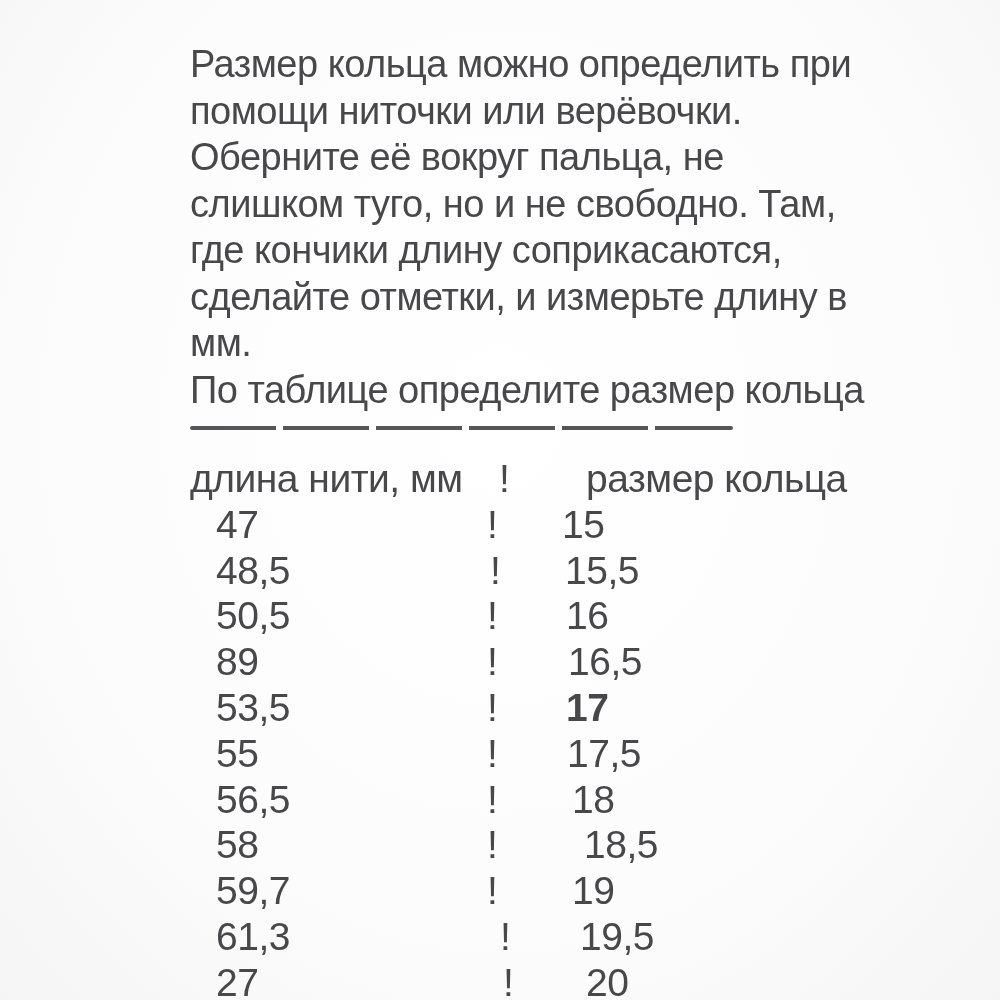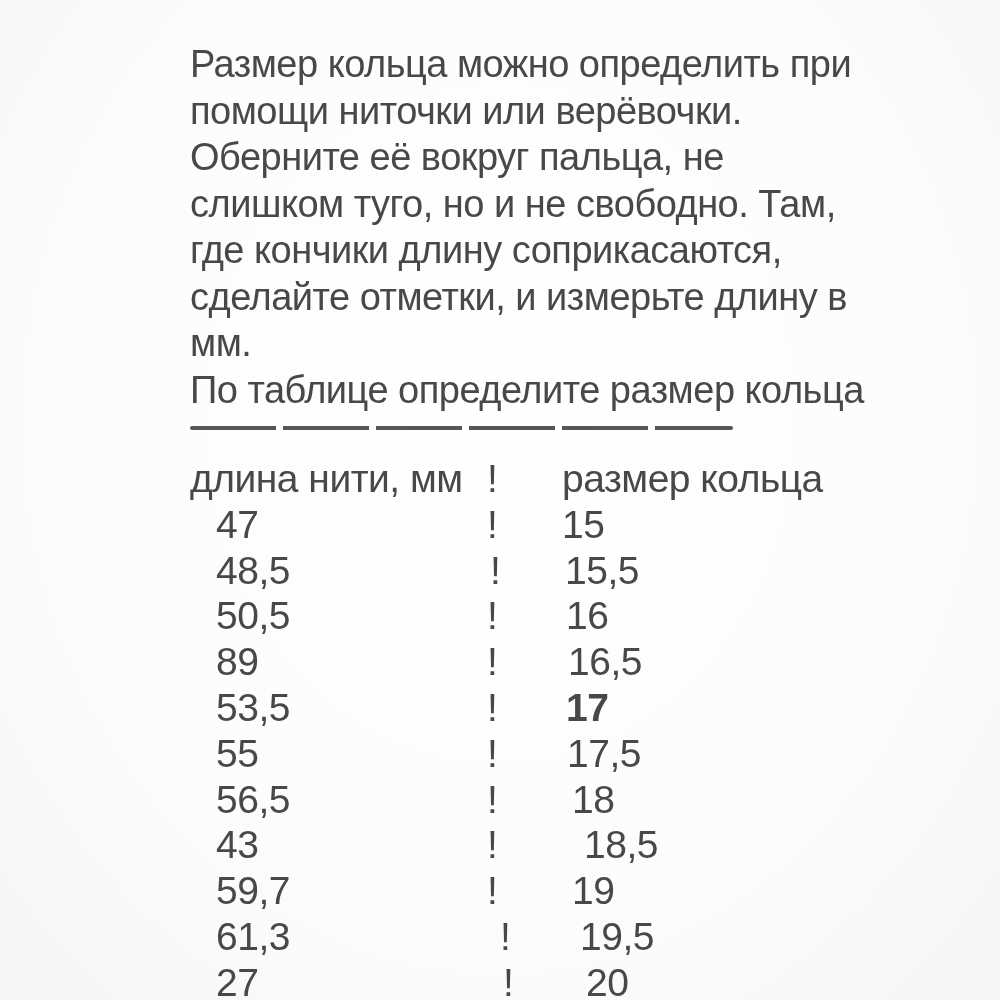--- a/index.html
+++ b/index.html
@@ -42,20 +42,21 @@
   }
   .trow {
     display: flex;
     font-size: 39px;
     line-height: 45.8px;
     letter-spacing: -0.5px;
     white-space: nowrap;
   }
   .thead {
     margin-top: 26px;
+    gap: 12px;
   }
   .len {
     width: 295px;
     box-sizing: border-box;
     padding-left: 26px;
   }
   .thead .len {
     padding-left: 0;
   }
   .sep {
@@ -134,21 +135,21 @@
       <span class="len">55</span>
       <span class="sep">!</span>
       <span class="size">17,5</span>
     </div>
     <div class="trow">
       <span class="len">56,5</span>
       <span class="sep">!</span>
       <span class="size">18</span>
     </div>
     <div class="trow">
-      <span class="len">43</span>
+      <span class="len">58</span>
       <span class="sep">!</span>
       <span class="size">18,5</span>
     </div>
     <div class="trow">
       <span class="len">59,7</span>
       <span class="sep">!</span>
       <span class="size">19</span>
     </div>
     <div class="trow">
       <span class="len">61,3</span>

